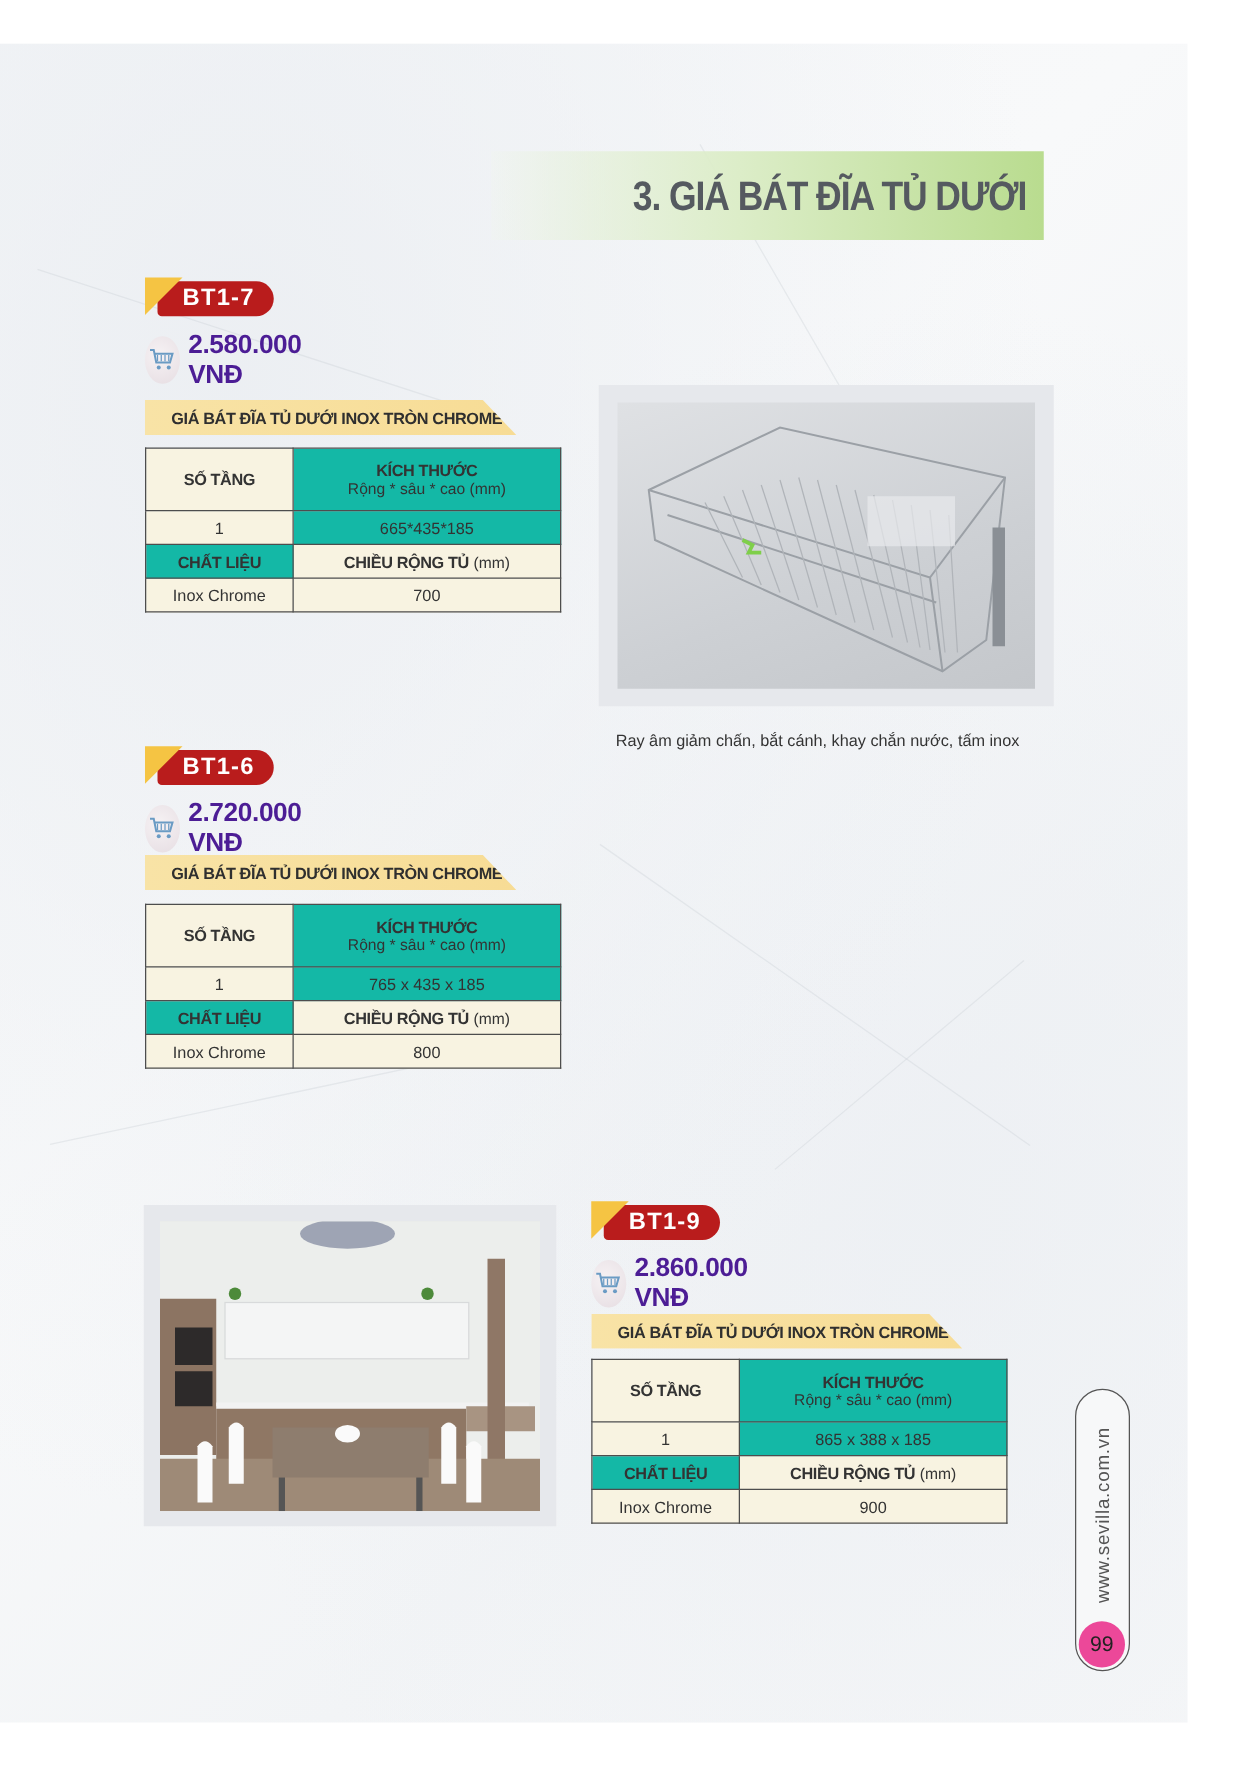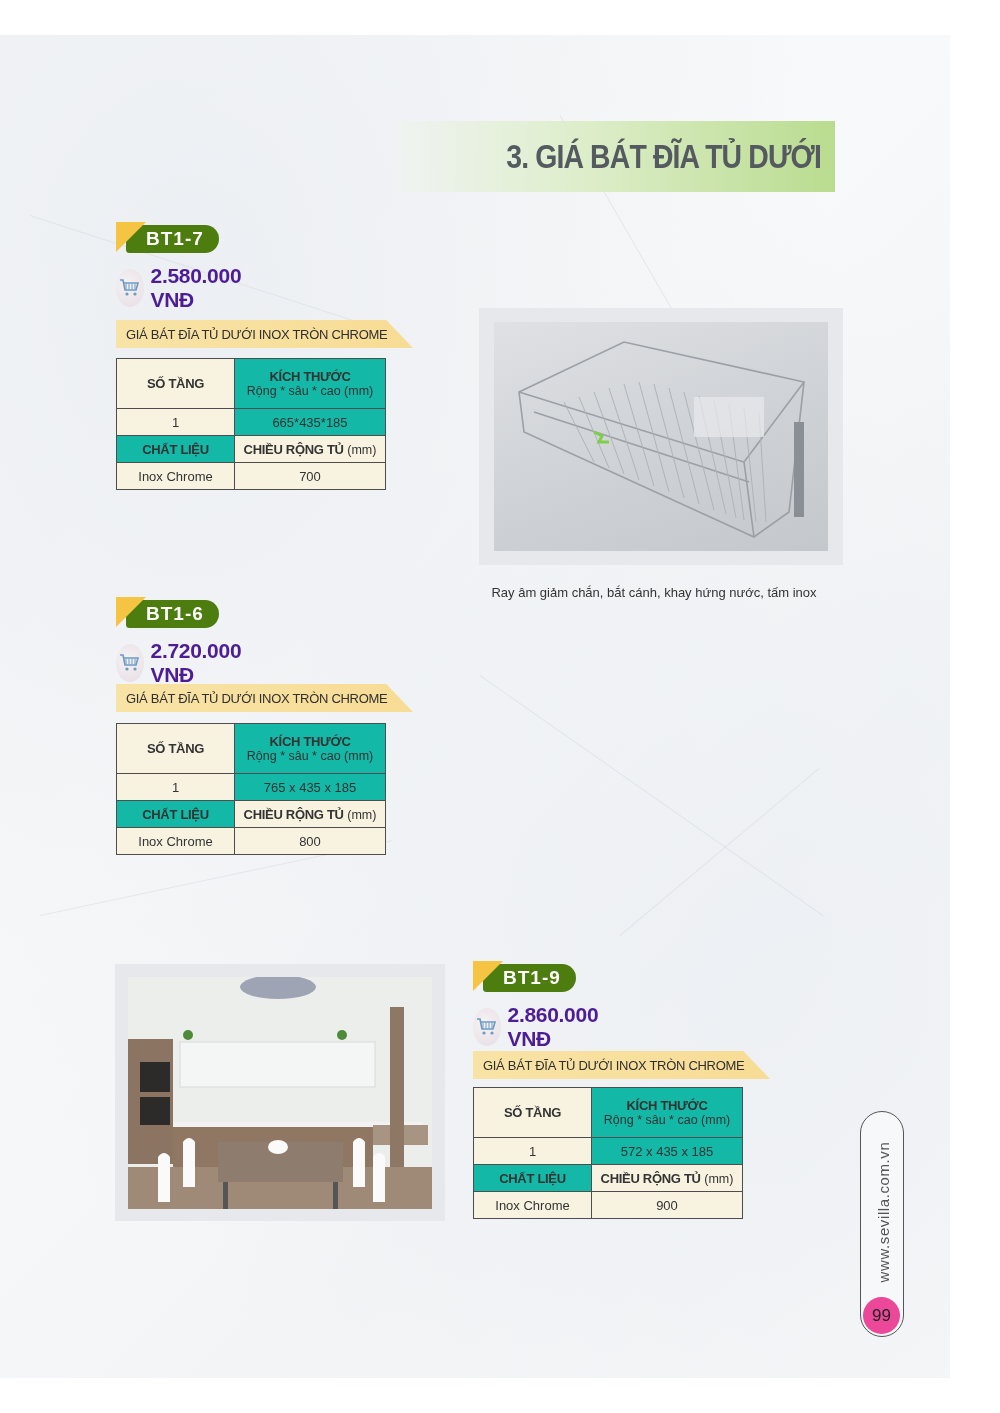--- a/index.html
+++ b/index.html
@@ -25,46 +25,46 @@
     color: #555a60; letter-spacing: -1px; transform: scaleX(0.86); transform-origin: right center;
     white-space: nowrap;
   }
 
   .product { position: absolute; }
   .code-tag {
     position: absolute; left: 0; top: 0; width: 103px; height: 33px;
   }
   .code-pill {
     position: absolute; left: 10px; top: 3px; width: 93px; height: 28px;
-    background: #4d7c0f; border-radius: 4px 16px 16px 4px;
+    background: #b91c1c; border-radius: 4px 16px 16px 4px;
     color: #fff; font-weight: bold; font-size: 19px; letter-spacing: 1px;
     display: flex; align-items: center; padding-left: 20px;
   }
   .code-corner {
     position: absolute; left: 0; top: 0; width: 0; height: 0;
     border-top: 30px solid #f5c443; border-right: 30px solid transparent;
   }
   .price-row { position: absolute; left: 0; top: 42px; display: flex; align-items: center; }
   .cart-circle {
     width: 38px; height: 38px; border-radius: 50%;
     background: radial-gradient(circle at 40% 40%, #f6f2f4 0%, #e6dde2 100%);
     display: flex; align-items: center; justify-content: center; margin-right: 7px;
   }
   .price { font-size: 21px; font-weight: bold; color: #4c1d95; letter-spacing: -0.3px; }
 
   .subtitle {
     position: absolute; left: 0; top: 98px; width: 297px; height: 28px;
     background: linear-gradient(90deg, #f8e3a6 0%, #f7dc95 100%);
     clip-path: polygon(0 0, 91% 0, 100% 100%, 0 100%);
-    display: flex; align-items: center; padding-left: 10px;
-    font-size: 13px; font-weight: normal; color: #2f2f2f; letter-spacing: -0.3px;
+    display: flex; align-items: center; padding-left: 21px;
+    font-size: 13px; font-weight: bold; color: #2f2f2f; letter-spacing: -0.3px;
   }
 
   table.spec {
-    position: absolute; left: 0; top: 136px; width: 270px;
+    position: absolute; left: 0; top: 136px; width: 333px;
     border-collapse: collapse; font-size: 13px; color: #333;
   }
   table.spec td { border: 1.5px solid #4d4d4d; text-align: center; padding: 0; }
   table.spec td.c1 { width: 118px; }
   .cream { background: #f8f3e1; }
   .mint { background: #14b8a6; }
   .bold { font-weight: bold; letter-spacing: -0.3px; }
   .sub { font-weight: normal; font-size: 12.5px; }
   .r1 { height: 50px; }
   .r2 { height: 27px; }
@@ -176,21 +176,21 @@
           <path d="M265 90 L272 200"></path>
       </g>
       <rect x="200" y="75" width="70" height="40" fill="#e8eaec" opacity="0.7"></rect>
       <path d="M100 110 l8 4 l-3 6 l10 0" stroke="#7fcf4a" stroke-width="3" fill="none"></path>
       <rect x="300" y="100" width="10" height="95" fill="#8a8f95"></rect>
     </svg>
   </div>
 </div>
 
 <div class="caption">
-  <div>Ray âm giảm chắn, bắt cánh, khay hứng nước, tấm inox</div>
+  <div>Ray âm giảm chấn, bắt cánh, khay chắn nước, tấm inox</div>
 </div>
 
 <div class="product" style="left:116px;top:597px;">
   <div class="code-tag">
     <div class="code-pill">BT1-6</div>
     <div class="code-corner"></div>
   </div>
   <div class="price-row">
     <div class="cart-circle">
       <svg width="22" height="20" viewBox="0 0 22 20">
@@ -277,21 +277,21 @@
     <tbody>
         <tr class="r1">
       <td class="c1 cream bold">SỐ TẦNG</td>
       <td class="mint">
         <div class="bold">KÍCH THƯỚC</div>
         <div class="sub">Rộng * sâu * cao (mm)</div>
       </td>
     </tr>
     <tr class="r2">
       <td class="cream">1</td>
-      <td class="mint">572 x 435 x 185</td>
+      <td class="mint">865 x 388 x 185</td>
     </tr>
     <tr class="r3">
       <td class="mint bold">CHẤT LIỆU</td>
       <td class="cream"><span class="bold">CHIỀU RỘNG TỦ</span> <span class="sub">(mm)</span></td>
     </tr>
     <tr class="r4">
       <td class="cream">Inox Chrome</td>
       <td class="cream">900</td>
     </tr>
   </tbody>

